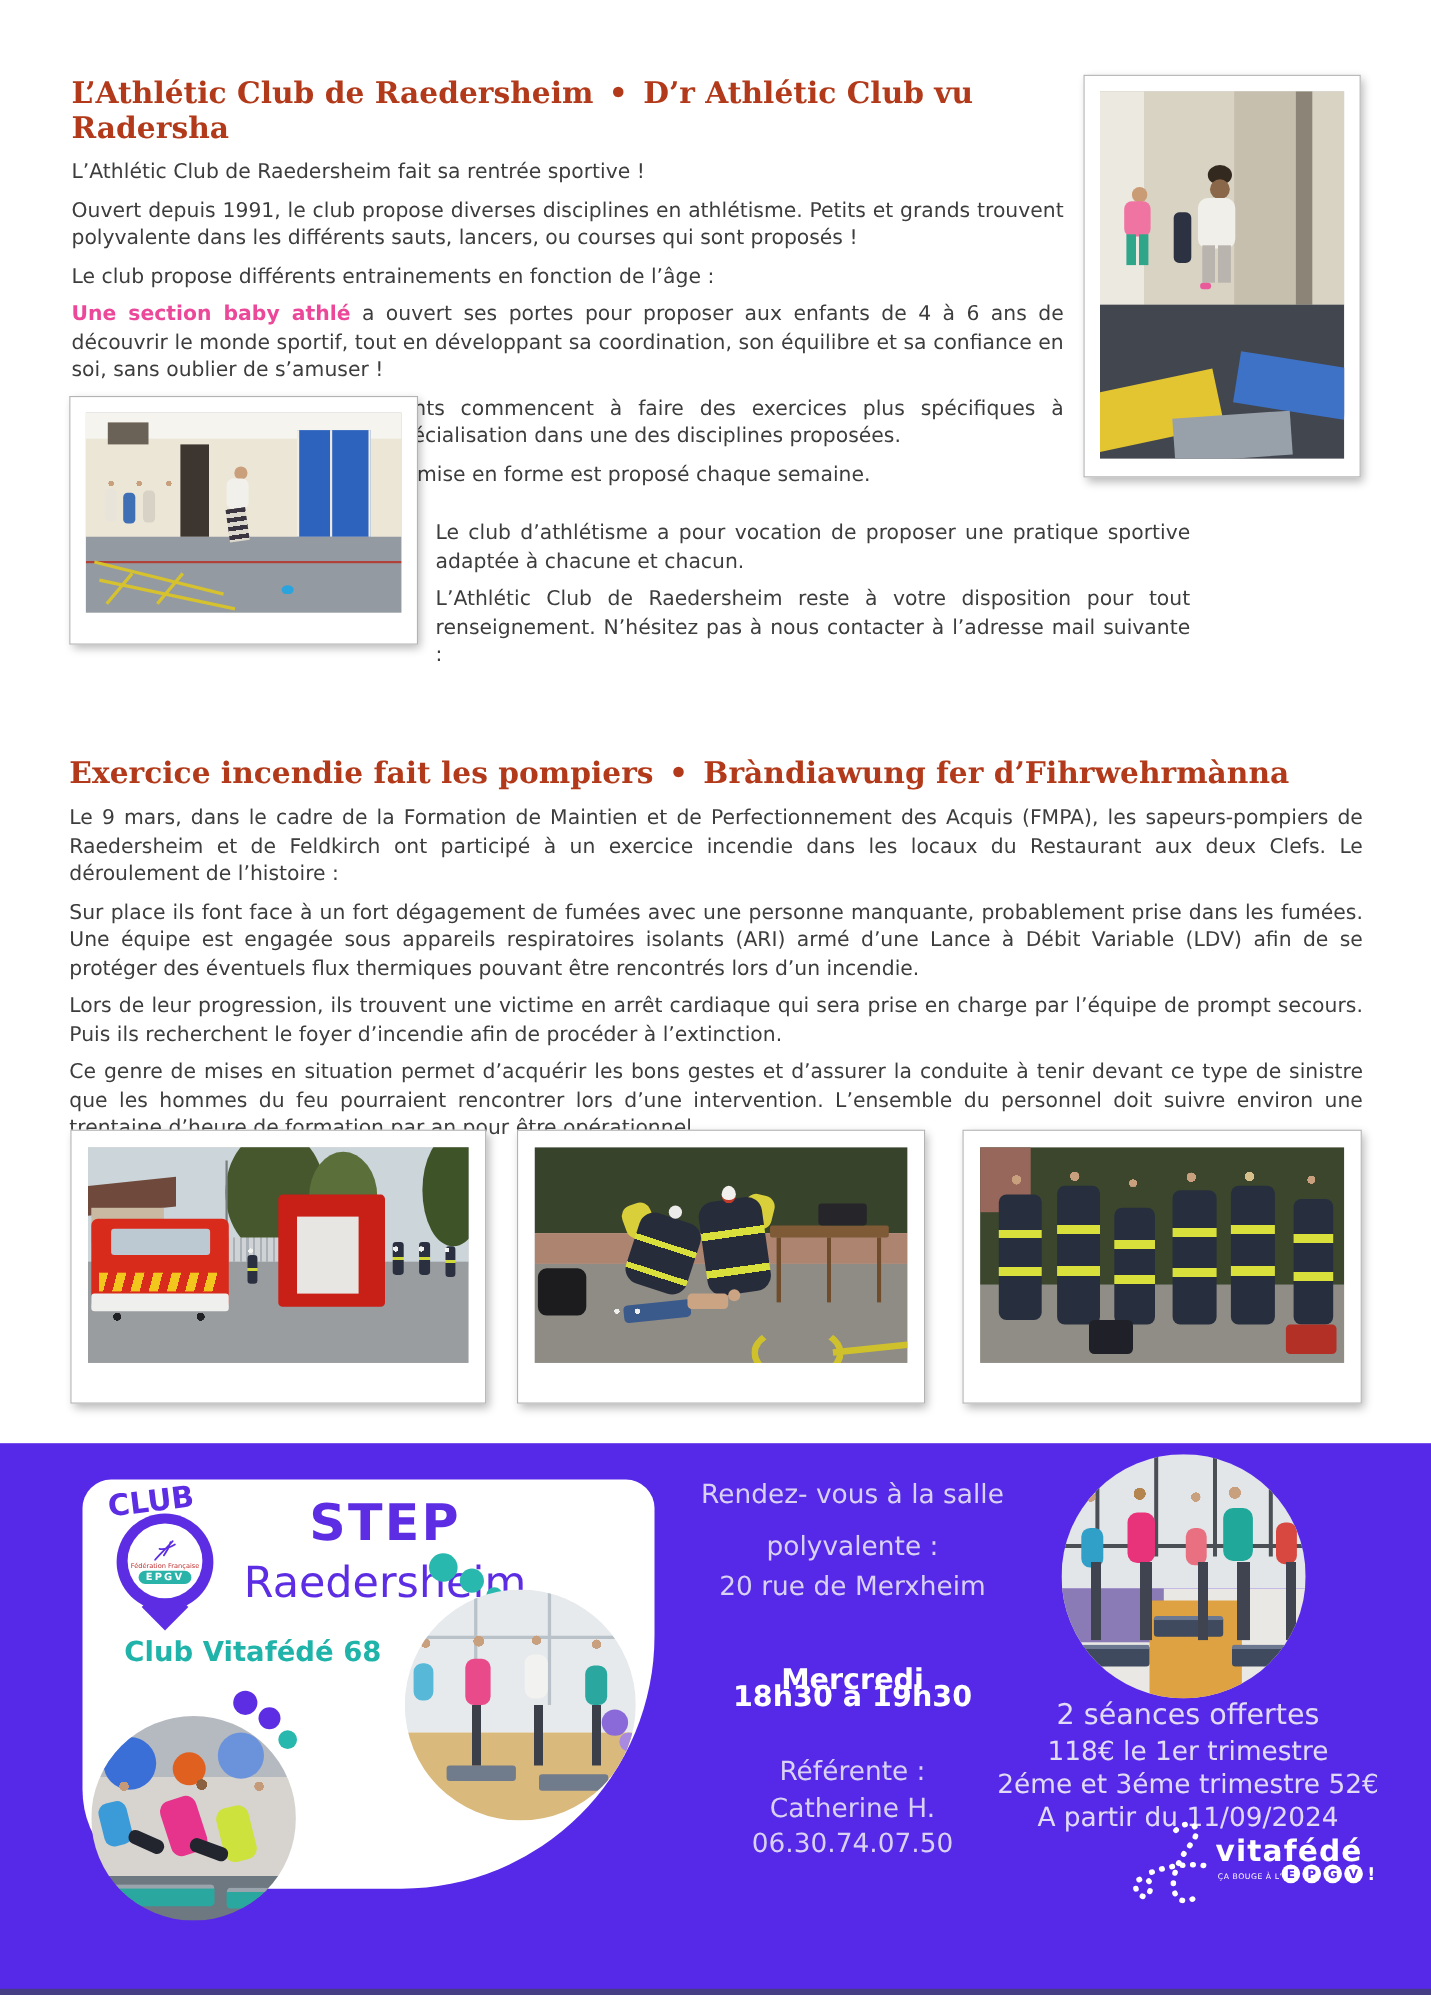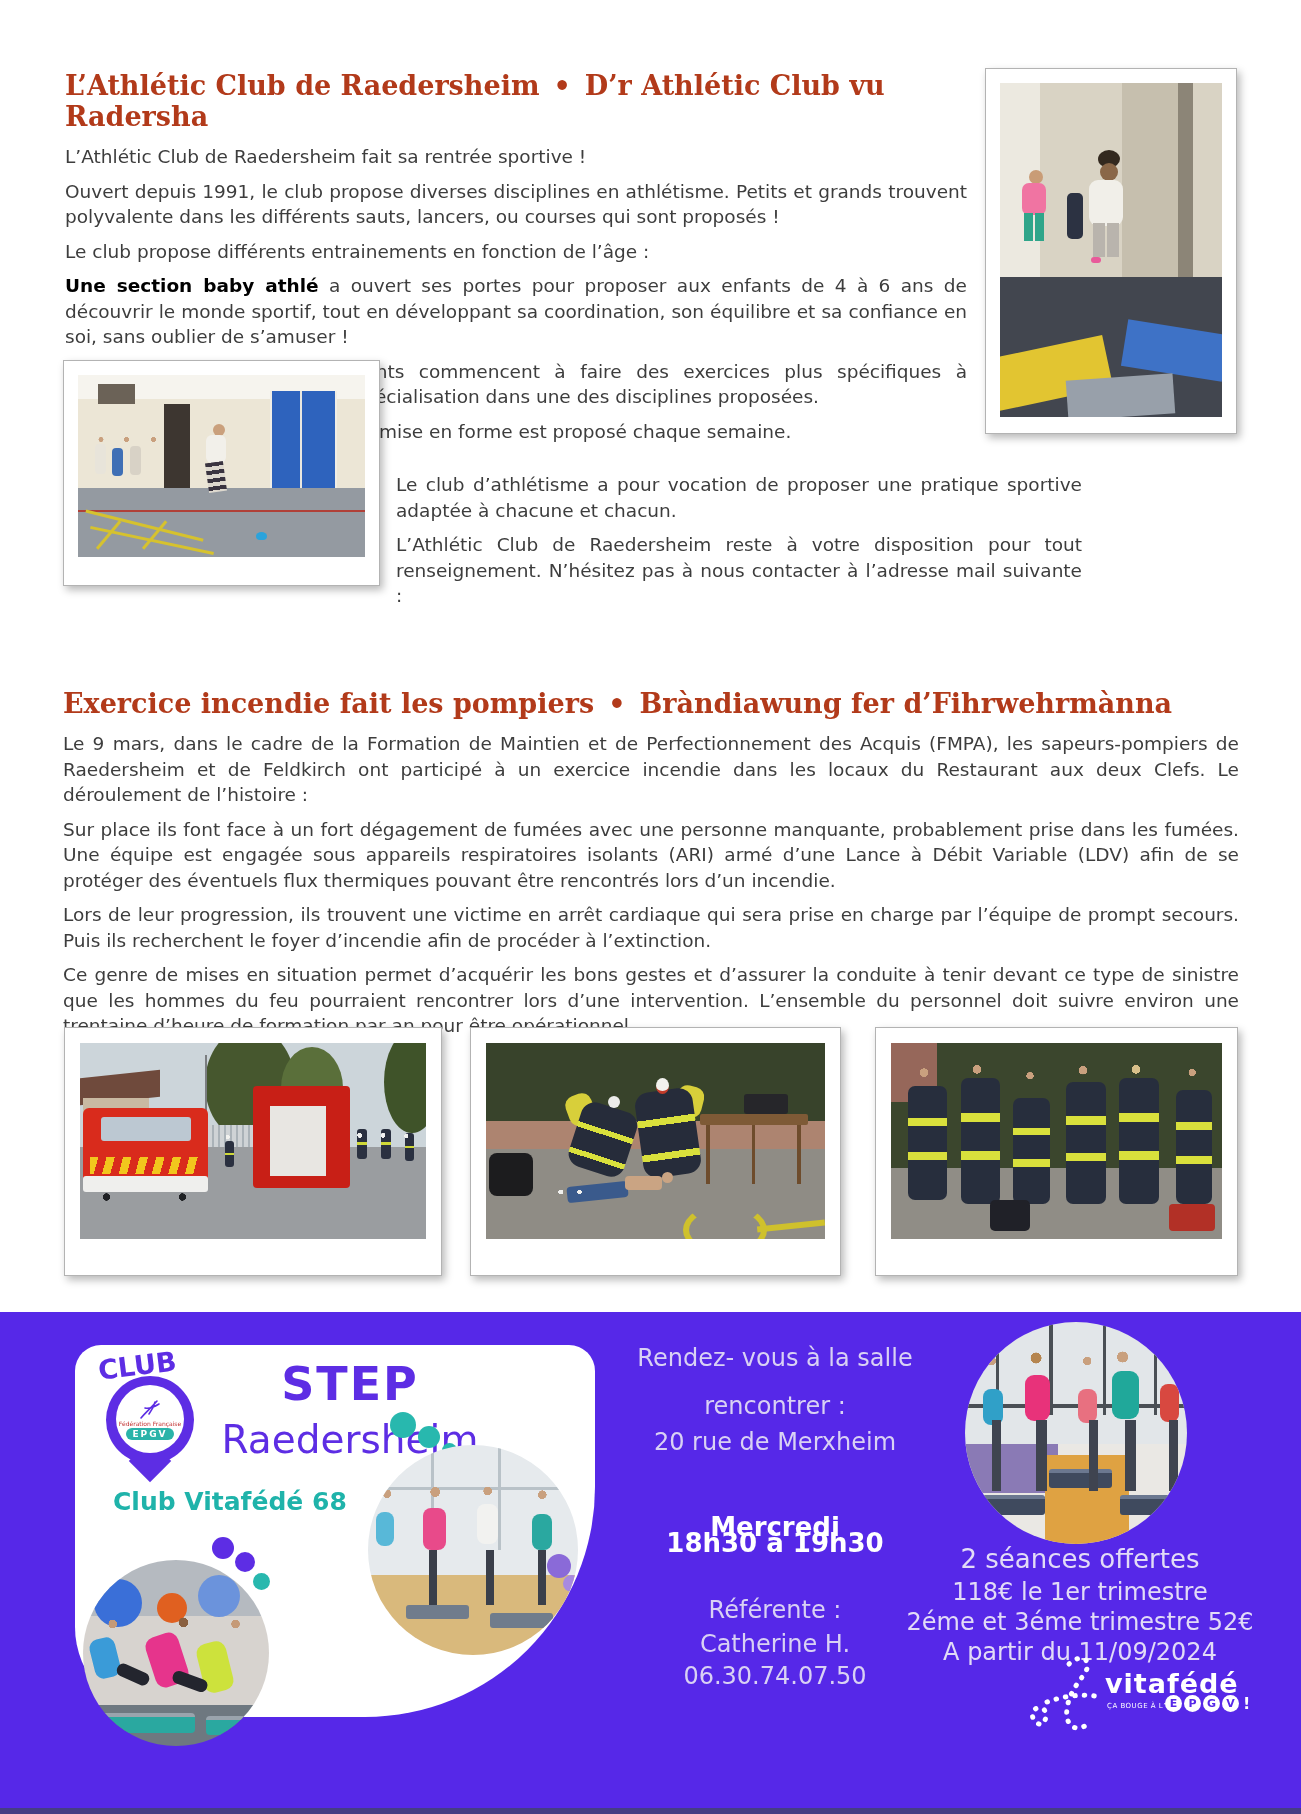--- a/index.html
+++ b/index.html
@@ -4,21 +4,21 @@
 <style>
   html,body{margin:0;padding:0;background:#fff;}
   .page{position:relative;width:1301px;height:1814px;background:#fff;overflow:hidden;
         font-family:"DejaVu Sans","Liberation Sans",sans-serif;color:#3d3d3d;}
 
   
   h1,h2{font-family:"DejaVu Serif","Liberation Serif",serif;font-weight:bold;
         color:#b23a1a;font-size:27px;margin:0 0 12px 0;line-height:1.15;}
   .bullet{margin:0 14px;}
   p{margin:0 0 9px 0;font-size:18.5px;line-height:1.38;text-align:justify;}
-  b{color:#000000;}
+  b{color:#ec4899;}
   .email-line{font-weight:bold;text-align:left;}
 
   
   .frame{background:#fff;border:1px solid #b3b3b3;box-shadow:3px 4px 8px rgba(0,0,0,.28);}
   .ph{position:relative;overflow:hidden;background:#ccc;}
 
   
   .sec1{position:absolute;left:65px;top:70px;width:1172px;}
   .frame-right{float:right;width:222px;height:334px;padding:14px 14px 16px;margin:-2px 0 10px 18px;}
   .frame-right .ph{width:222px;height:334px;}
@@ -285,21 +285,21 @@
       <div class="s" style="left:63%;top:44%;width:30px;height:50px;border-radius:10px;background:#cde23c;transform:rotate(-14deg);"></div>
       <div class="s" style="left:18%;top:58%;width:34px;height:13px;border-radius:6px;background:#23252e;transform:rotate(24deg);"></div>
       <div class="s" style="left:48%;top:62%;width:36px;height:13px;border-radius:6px;background:#23252e;transform:rotate(20deg);"></div>
       <div class="s" style="left:0;top:30%;width:100%;height:16px;background:radial-gradient(circle 7px at 16% 50%,#c59a78 60%,transparent 62%),radial-gradient(circle 8px at 54% 40%,#8a6040 60%,transparent 62%),radial-gradient(circle 7px at 82% 50%,#c59a78 60%,transparent 62%);"></div>
       <div class="s" style="left:8%;top:82%;width:52%;height:9%;background:#2aa8a0;border-top:4px solid #9aa4ad;border-radius:4px;"></div>
       <div class="s" style="left:66%;top:84%;width:30%;height:8%;background:#2aa8a0;border-top:4px solid #9aa4ad;border-radius:4px;"></div>
     </div>
 
     <div class="mid-col">
       <div style="top:32px;">Rendez- vous à la salle</div>
-      <div style="top:80px;">rencontrer :</div>
+      <div style="top:80px;">polyvalente :</div>
       <div style="top:116px;">20 rue de Merxheim</div>
       <div class="strong-line" style="top:200px;">Mercredi</div>
       <div class="strong-line" style="top:216px;">18h30 à 19h30</div>
       <div style="top:284px;">Référente :</div>
       <div style="top:318px;">Catherine H.</div>
       <div style="top:350px;">06.30.74.07.50</div>
     </div>
 
     <div class="circle c-far">
       <div class="s" style="left:0;top:0;width:100%;height:55%;background:#e2e6e9;"></div>

